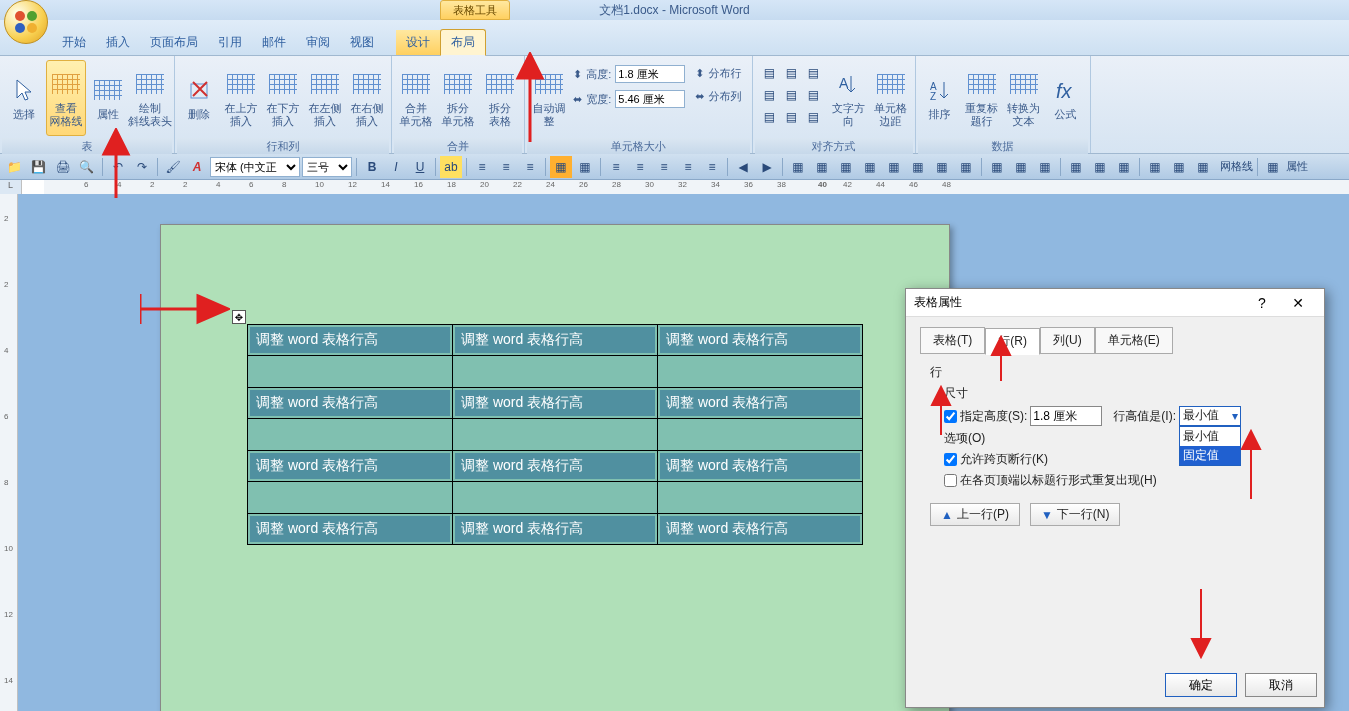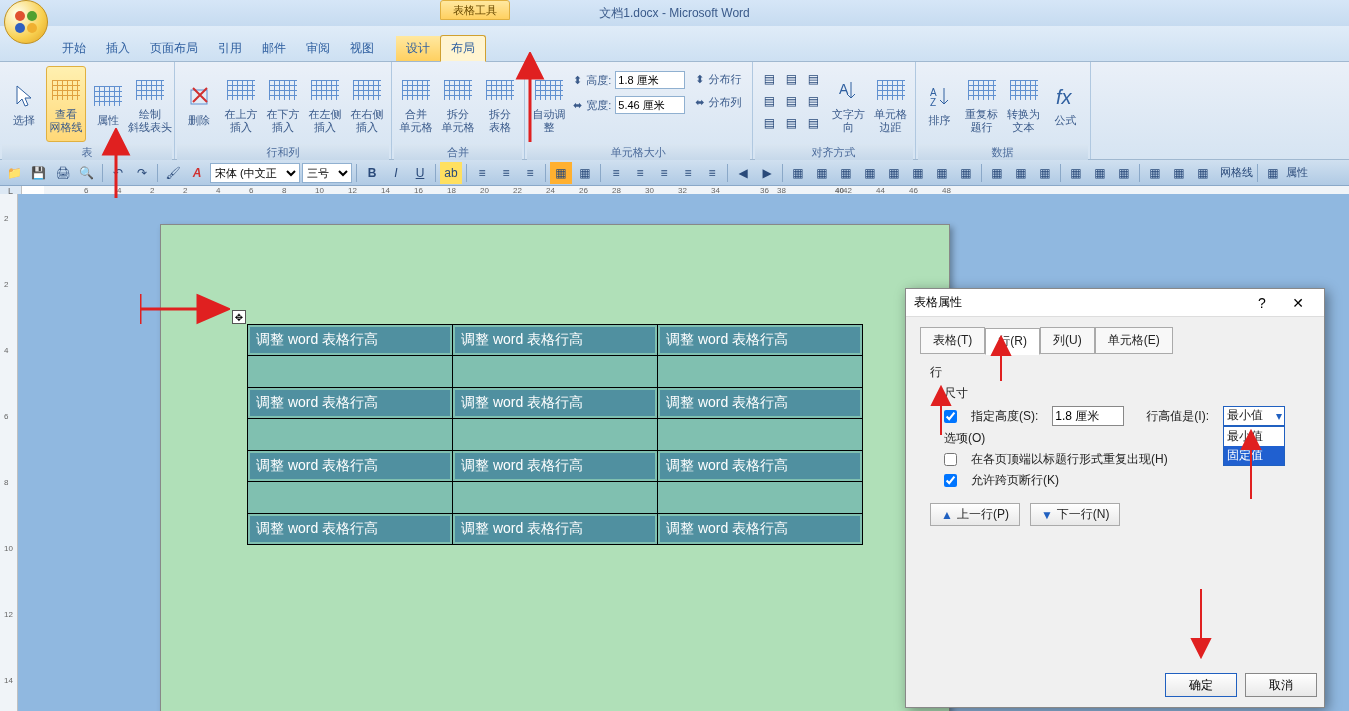--- a/index.html
+++ b/index.html
@@ -1,19 +1,19 @@
 <!DOCTYPE html>
 <html><head>
 <meta charset="utf-8">
 <style>
 * { box-sizing: border-box; margin: 0; padding: 0; font-family: "Microsoft YaHei", "SimSun", Arial, sans-serif; }
 body { background: #fff; overflow: hidden; width: 1349px; height: 711px; position: relative; }
 
 
-.titlebar { height: 26px; background: linear-gradient(#d6e6f7, #c6dbf0); display: flex; align-items: center; position: relative; }
+.titlebar { height: 20px; background: linear-gradient(#d6e6f7, #c6dbf0); display: flex; align-items: center; position: relative; }
 .office-btn { width: 44px; height: 44px; border-radius: 22px; background: radial-gradient(circle at 30% 30%, #ffe, #f8d050 60%, #e0a020); position: absolute; top: 0; left: 4px; border: 1px solid #c09020; display: flex; align-items: center; justify-content: center; z-index: 10; }
 .office-btn svg { width: 28px; height: 28px; }
 .title-context { position: absolute; left: 440px; top: 0; height: 20px; padding: 2px 12px; background: linear-gradient(#ffe8a0, #ffd060); border: 1px solid #e0b040; border-radius: 3px 3px 0 0; font-size: 11px; color: #6a4a00; }
 .title-doc { position: absolute; left: 50%; transform: translateX(-50%); font-size: 12px; color: #3a5a8a; width: 100%; text-align: center; pointer-events: none; }
 
 
 .menutabs { height: 36px; background: linear-gradient(#e0ecf8, #cde0f2); display: flex; align-items: flex-end; padding-left: 52px; gap: 0; border-bottom: 1px solid #a0b8d0; }
 .menutab { padding: 4px 10px; font-size: 12px; color: #3060a0; cursor: pointer; }
 .menutab.context { background: linear-gradient(#ffe8a0, #ffd060); }
 .menutab.context.active { background: #fff4d0; border: 1px solid #d0a030; border-bottom: 1px solid #eaf0f8; position: relative; top: 1px; }
@@ -61,21 +61,21 @@
 
 .dialog { position: absolute; left: 905px; top: 288px; width: 420px; height: 420px; background: #f0f0f0; border: 1px solid #888; box-shadow: 3px 3px 12px rgba(0,0,0,0.4); }
 .dlg-title { height: 28px; display: flex; align-items: center; padding: 0 8px; font-size: 12px; background: #fff; border-bottom: 1px solid #ddd; }
 .dlg-title .spacer { flex: 1; }
 .dlg-title .tbtn2 { width: 36px; height: 26px; display: flex; align-items: center; justify-content: center; cursor: pointer; font-size: 14px; }
 .dlg-body { padding: 10px 14px; font-size: 12px; color: #222; }
 .dlg-tabs { display: flex; gap: 0; margin-bottom: 10px; }
 .dlg-tab { padding: 4px 12px; border: 1px solid #aaa; background: #f8f8f8; cursor: pointer; font-size: 12px; position: relative; }
 .dlg-tab.active { background: #fff; border-bottom: 1px solid #fff; top: 1px; }
 .dlg-section { margin: 4px 0 4px 10px; }
-.dlg-row { display: flex; align-items: center; gap: 14px; margin: 4px 0 4px 24px; }
+.dlg-row { display: flex; align-items: center; gap: 3px; margin: 4px 0 4px 24px; }
 .dlg-row input[type=checkbox] { width: 13px; height: 13px; }
 .dlg-input { width: 72px; height: 20px; border: 1px solid #888; font-size: 12px; padding: 0 2px; }
 .dlg-combo { width: 62px; height: 20px; border: 1px solid #2060c0; font-size: 12px; position: relative; background: #fff; }
 .dlg-combo-list { position: absolute; top: 19px; left: -1px; width: 62px; border: 1px solid #2060c0; background: #fff; }
 .dlg-combo-list .opt { padding: 1px 3px; font-size: 12px; }
 .dlg-combo-list .opt.sel { background: #2060d0; color: #fff; }
 .dlg-navbtn { padding: 2px 10px; border: 1px solid #aaa; background: linear-gradient(#fff, #e8e8e8); cursor: pointer; font-size: 12px; display: inline-flex; align-items: center; gap: 4px; }
 .dlg-footer { position: absolute; bottom: 10px; right: 7px; display: flex; gap: 8px; margin-top: 28px; }
 .dlg-footer button { width: 72px; height: 24px; border: 1px solid #888; background: linear-gradient(#fff, #e8e8e8); font-size: 12px; cursor: pointer; }
 .dlg-footer button.primary { border: 1px solid #2060c0; }
@@ -406,23 +406,23 @@
       <span class="num" style="left: 370px;">16</span>
       <span class="num" style="left: 403px;">18</span>
       <span class="num" style="left: 436px;">20</span>
       <span class="num" style="left: 469px;">22</span>
       <span class="num" style="left: 502px;">24</span>
       <span class="num" style="left: 535px;">26</span>
       <span class="num" style="left: 568px;">28</span>
       <span class="num" style="left: 601px;">30</span>
       <span class="num" style="left: 634px;">32</span>
       <span class="num" style="left: 667px;">34</span>
-      <span class="num" style="left: 700px; padding-left: 16px;">36</span>
+      <span class="num" style="left: 684px; padding-left: 16px;">36</span>
       <span class="num" style="left: 733px;">38</span>
-      <span class="num" style="left: 791px; font-weight: bold;">40</span>
+      <span class="num" style="left: 774px; font-weight: bold;">40</span>
       <span class="num" style="left: 799px;">42</span>
       <span class="num" style="left: 832px;">44</span>
       <span class="num" style="left: 865px;">46</span>
       <span class="num" style="left: 898px;">48</span>
     </div>
 </div>
 
 <div class="doc-area">
   <div class="ruler-v" id="vruler">
       <span class="vnum" style="top: 20px;">2</span>
@@ -554,26 +554,26 @@
       <div class="dlg-combo">
         <span style="padding:0 3px">最小值</span><span style="position:absolute;right:2px;top:2px;color:#2060c0">▾</span>
         <div class="dlg-combo-list">
           <div class="opt">最小值</div>
           <div class="opt sel">固定值</div>
         </div>
       </div>
     </div>
     <div class="dlg-section" style="margin-left:24px;">选项(O)</div>
     <div class="dlg-row">
+      <input type="checkbox" checked="" style="">
+      <span>允许跨页断行(K)</span>
+    </div>
+    <div class="dlg-row">
       <input type="checkbox" style="">
       <span>在各页顶端以标题行形式重复出现(H)</span>
-    </div>
-    <div class="dlg-row">
-      <input type="checkbox" checked="" style="">
-      <span>允许跨页断行(K)</span>
     </div>
     <div class="dlg-row" style="margin-top:14px;margin-left:10px;gap:10px">
       <span class="dlg-navbtn">
           <span style="color:#2060c0">▲</span>
           <span>上一行(P)</span>
         </span>
       <span class="dlg-navbtn">
           <span style="color:#2060c0">▼</span>
           <span>下一行(N)</span>
         </span>

